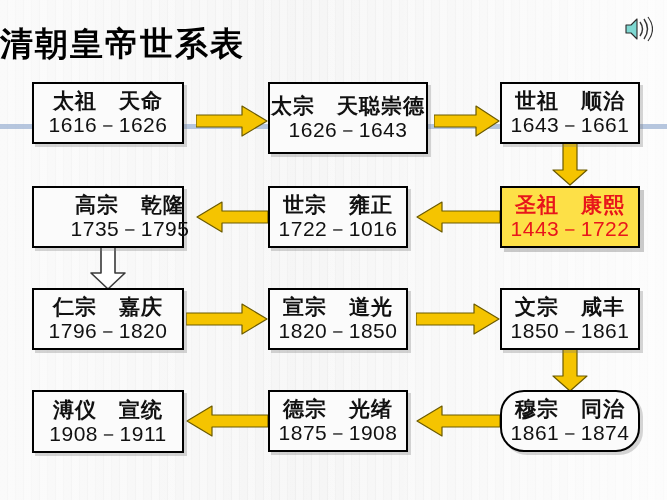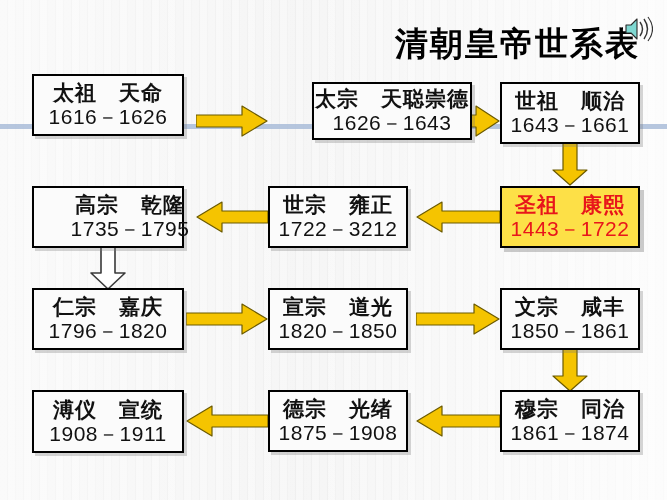--- a/index.html
+++ b/index.html
@@ -48,21 +48,21 @@
     height: 5px;
     background: #a9bcd8;
     opacity: .85;
   }
 
   #title {
     position: absolute;
     left: 0;
     top: 22px;
     width: 640px;
-    text-align: right;
+    text-align: left;
     font-size: 33px;
     font-weight: bold;
     color: #000;
     letter-spacing: 2px;
     z-index: 6;
   }
 
   #speaker-icon {
     position: absolute;
     right: 14px;
@@ -136,32 +136,32 @@
 
   <div id="speaker-icon">
     <svg viewBox="0 0 30 26" width="30" height="26">
       <path d="M3 9 h5 l6 -6 v20 l-6 -6 H3 z" fill="#7fd8d2" stroke="#2b2b2b" stroke-width="1.1" stroke-linejoin="round"></path>
       <path d="M17 6 q5 7 0 14" fill="none" stroke="#333" stroke-width="1.4"></path>
       <path d="M21 3 q7 10 0 20" fill="none" stroke="#333" stroke-width="1.4"></path>
       <path d="M25 1 q9 12 0 24" fill="none" stroke="#333" stroke-width="1.2"></path>
     </svg>
   </div>
 
-  <div class="ebox" style="left:32px;  top:74px;  width:152px; height:62px;">
+  <div class="ebox" style="left:32px;  top:82px;  width:152px; height:62px;">
     <div class="name" data-bind="rows.0.boxes.0.name">太祖　天命</div>
     <div class="years" data-bind="rows.0.boxes.0.years">1616－1626</div>
   </div>
 
   <div class="arrow" style="left:196px; top:104px; width:72px; height:34px;">
     <svg viewBox="0 0 72 34" width="72" height="34">
       <path d="M0 11 H46 V2 L71 17 L46 32 V23 H0 Z" fill="#f5c400" stroke="#6b5a00" stroke-width="1.2" stroke-linejoin="round"></path>
     </svg>
   </div>
 
-  <div class="ebox" style="left:268px; top:82px; width:160px; height:58px;margin-left:44px;">
+  <div class="ebox" style="left:268px; top:82px; width:160px; height:72px;">
     <div class="name" data-bind="rows.0.boxes.1.name">太宗　天聪崇德</div>
     <div class="years" data-bind="rows.0.boxes.1.years">1626－1643</div>
   </div>
 
   <div class="arrow" style="left:434px; top:104px; width:66px; height:34px;">
     <svg viewBox="0 0 66 34" width="66" height="34">
       <path d="M0 11 H42 V2 L65 17 L42 32 V23 H0 Z" fill="#f5c400" stroke="#6b5a00" stroke-width="1.2" stroke-linejoin="round"></path>
     </svg>
   </div>
 
@@ -182,21 +182,21 @@
   </div>
 
   <div class="arrow" style="left:196px; top:200px; width:72px; height:34px;">
     <svg viewBox="0 0 72 34" width="72" height="34">
       <path d="M72 11 H26 V2 L1 17 L26 32 V23 H72 Z" fill="#f5c400" stroke="#6b5a00" stroke-width="1.2" stroke-linejoin="round"></path>
     </svg>
   </div>
 
   <div class="ebox" style="left:268px; top:186px; width:140px; height:62px;">
     <div class="name" data-bind="rows.1.boxes.1.name">世宗　雍正</div>
-    <div class="years" data-bind="rows.1.boxes.1.years">1722－3212</div>
+    <div class="years" data-bind="rows.1.boxes.1.years">1722－1016</div>
   </div>
 
   <div class="arrow" style="left:416px; top:200px; width:84px; height:34px;">
     <svg viewBox="0 0 84 34" width="84" height="34">
       <path d="M84 11 H26 V2 L1 17 L26 32 V23 H84 Z" fill="#f5c400" stroke="#6b5a00" stroke-width="1.2" stroke-linejoin="round"></path>
     </svg>
   </div>
 
   <div class="ebox highlight" style="left:500px; top:186px; width:140px; height:62px;">
     <div class="name" data-bind="rows.1.boxes.2.name">圣祖　康熙</div>
@@ -257,18 +257,18 @@
     <div class="name" data-bind="rows.3.boxes.1.name">德宗　光绪</div>
     <div class="years" data-bind="rows.3.boxes.1.years">1875－1908</div>
   </div>
 
   <div class="arrow" style="left:416px; top:404px; width:84px; height:34px;">
     <svg viewBox="0 0 84 34" width="84" height="34">
       <path d="M84 11 H26 V2 L1 17 L26 32 V23 H84 Z" fill="#f5c400" stroke="#6b5a00" stroke-width="1.2" stroke-linejoin="round"></path>
     </svg>
   </div>
 
-  <div class="ebox" style="left:500px; top:390px; width:140px; height:62px;">
+  <div class="ebox" style="left:500px; top:390px; width:140px; height:62px;border-radius:24px;">
     <div class="name" data-bind="rows.3.boxes.2.name">穆宗　同治</div>
     <div class="years" data-bind="rows.3.boxes.2.years">1861－1874</div>
   </div>
 
 </div>
 
 </body></html>

